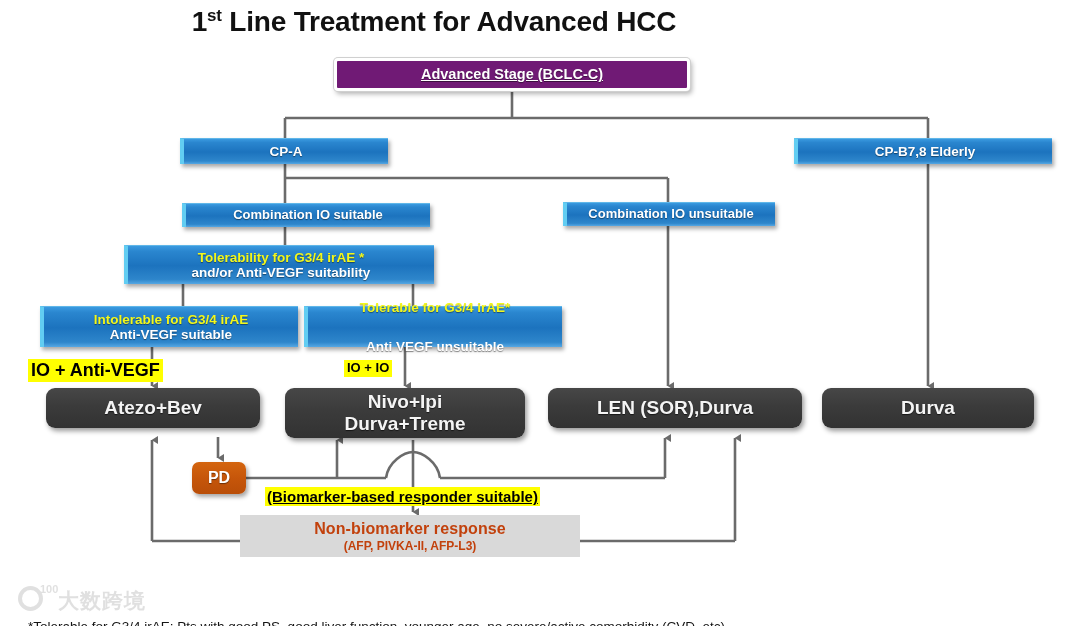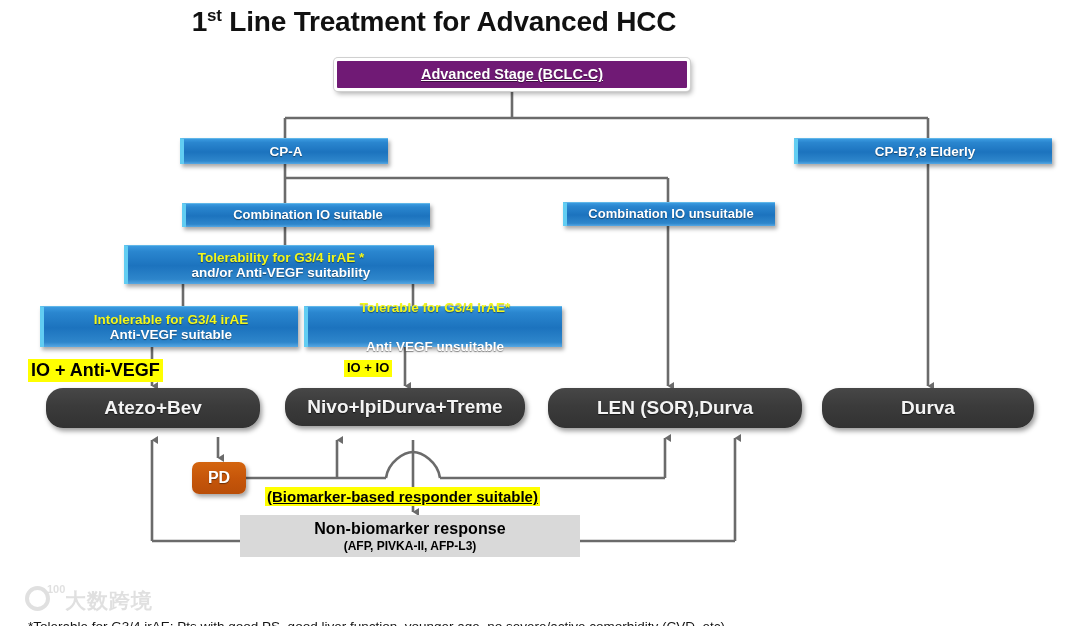--- a/index.html
+++ b/index.html
@@ -29,59 +29,59 @@
     border-radius:4px;
     box-shadow:0 0 0 1px #d0d0d0, 2px 3px 5px rgba(0,0,0,.30);
     text-decoration:underline;
   }
   .blue .ln1{display:block;}
   .blue .yel{color:#f2f71c;}
 
   
   .dark{
     background:linear-gradient(to bottom,#474747 0%,#3b3b3b 45%,#323232 100%);
-    border-radius:17px;
+    border-radius:9px;
     color:#f4f4f4;font-weight:bold;
     box-shadow:2px 3px 5px rgba(0,0,0,.40);
     text-shadow:0 1px 1px rgba(0,0,0,.6);
     line-height:1.14;
   }
 
   
   .pd{
     background:linear-gradient(to bottom,#d4650f 0%,#c6560a 50%,#b94e08 100%);
     border-radius:7px;color:#ffffff;font-weight:bold;
     box-shadow:2px 3px 4px rgba(0,0,0,.35);
     text-shadow:0 1px 1px rgba(0,0,0,.45);
   }
 
   
   .gray{
-    background:#d9d9d9;color:#000000;
+    background:#d9d9d9;color:#c2410c;
     flex-direction:column;
   }
   .gray .g1{font-weight:bold;font-size:16px;letter-spacing:.1px;}
   .gray .g2{font-weight:bold;font-size:12px;margin-top:1px;}
 
   
   .hl{position:absolute;background:#ffff00;color:#000000;
       font-weight:bold;white-space:nowrap;line-height:1.15;}
   .hl.under{text-decoration:underline;}
 
   
   #title{position:absolute;left:0;top:6px;width:868px;text-align:center;
          font-size:28px;font-weight:bold;color:#111111;letter-spacing:-.2px;}
   #title sup{font-size:17px;vertical-align:super;}
 
   
   #footnote{position:absolute;left:28px;top:619px;width:1040px;
             font-size:13.5px;color:#151515;white-space:nowrap;}
 
   
-  #watermark{position:absolute;left:23px;top:583px;width:175px;height:36px;
+  #watermark{position:absolute;left:16px;top:583px;width:175px;height:36px;
              opacity:.30;pointer-events:none;}
   #watermark .wm-txt{position:absolute;left:42px;top:4px;font-size:21px;
              font-weight:bold;color:#9a9a9a;letter-spacing:1px;}
   #watermark .wm-ring{position:absolute;left:2px;top:3px;width:25px;height:25px;
              border:4px solid #9a9a9a;border-radius:50%;box-sizing:border-box;}
   #watermark .wm-100{position:absolute;left:24px;top:0px;font-size:11px;
              font-weight:bold;color:#9a9a9a;}
 </style>
 </head>
 <body>
@@ -178,21 +178,21 @@
 
   <div class="node blue" style="left:304px;top:306px;width:258px;height:41px;font-size:13.5px;flex-direction:column;gap:23px;">
     <span class="ln1 yel">Tolerable for G3/4 irAE*</span>
     <span class="ln1">Anti VEGF unsuitable</span>
   </div>
 
   <div class="node dark" style="left:46px;top:388px;width:214px;height:40px;font-size:19px;">
     <span>Atezo+Bev</span>
   </div>
 
-  <div class="node dark" style="left:285px;top:388px;width:240px;height:38px;font-size:19px;flex-direction:row;text-align:center;">
+  <div class="node dark" style="left:285px;top:388px;width:240px;height:50px;font-size:19px;flex-direction:column;text-align:center;">
     <span>Nivo+Ipi</span>
     <span>Durva+Treme</span>
   </div>
 
   <div class="node dark" style="left:548px;top:388px;width:254px;height:40px;font-size:19px;">
     <span>LEN (SOR),Durva</span>
   </div>
 
   <div class="node dark" style="left:822px;top:388px;width:212px;height:40px;font-size:19px;">
     <span>Durva</span>

